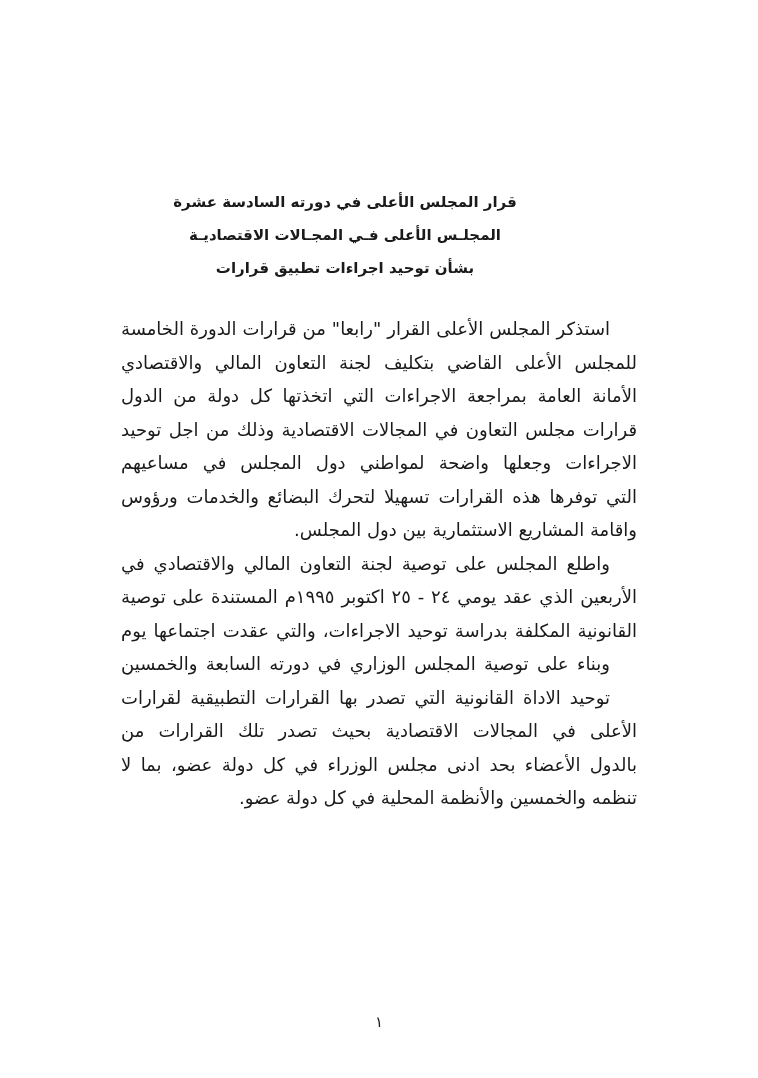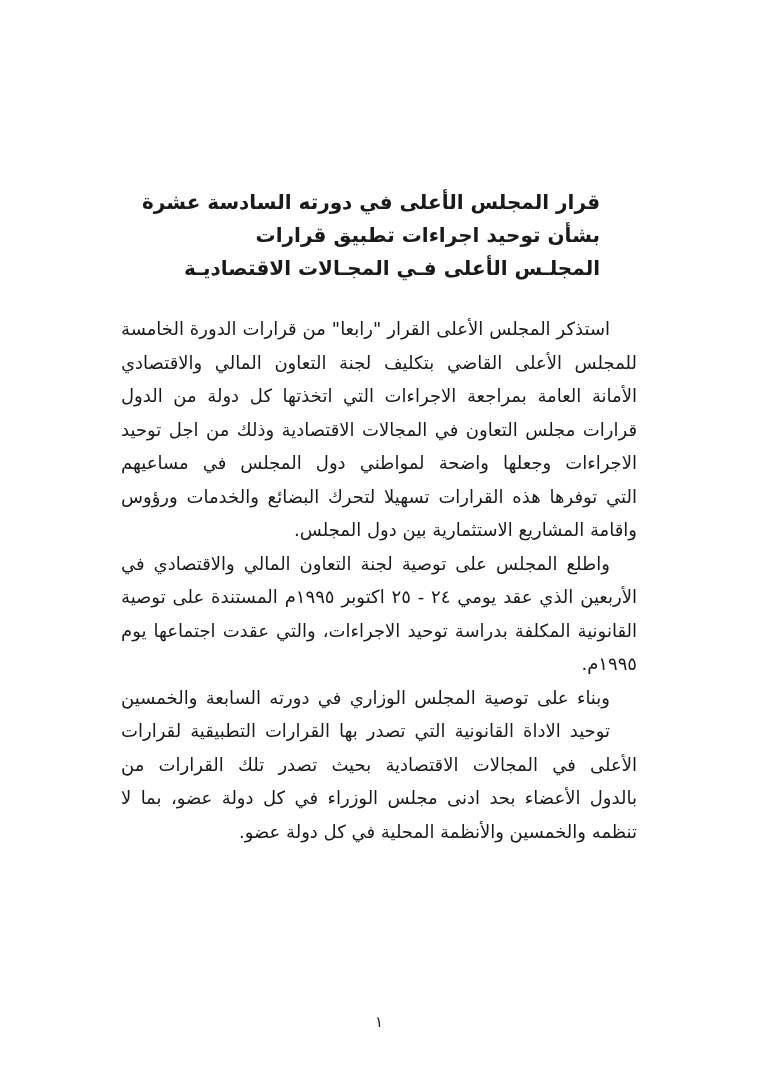--- a/index.html
+++ b/index.html
@@ -18,26 +18,25 @@
     color: #1a1a1a;
   }
   .title-block {
     position: absolute;
     top: 186px;
     right: 158px;
     left: 90px;
     text-align: center;
   }
   .title-line {
-    font-size: 20px;
+    font-size: 15px;
     font-weight: 700;
     line-height: 33px;
     letter-spacing: 0.2px;
     white-space: nowrap;
-    text-align: right;
   }
   .body-block {
     position: absolute;
     top: 312px;
     right: 121px;
     width: 516px;
   }
   .body-line {
     font-size: 18px;
     line-height: 33.5px;
@@ -64,36 +63,35 @@
     color: #1a1a1a;
   }
 </style>
 </head>
 <body>
 
 <div class="page">
 
   <div class="title-block">
     <div class="title-line">قرار المجلس الأعلى في دورته السادسة عشرة</div>
+    <div class="title-line">المجلـس الأعلى فـي المجـالات الاقتصاديـة</div>
     <div class="title-line">بشأن توحيد اجراءات تطبيق قرارات</div>
-    <div class="title-line">المجلـس الأعلى فـي المجـالات الاقتصاديـة</div>
   </div>
 
   <div class="body-block" id="body-block">
       <div class="body-line indent">استذكر المجلس الأعلى القرار "رابعا" من قرارات الدورة الخامسة عشرة</div>
       <div class="body-line">للمجلس الأعلى القاضي بتكليف لجنة التعاون المالي والاقتصادي بالتعاون مع</div>
       <div class="body-line">الأمانة العامة بمراجعة الاجراءات التي اتخذتها كل دولة من الدول الأعضاء لتنفيذ</div>
       <div class="body-line">قرارات مجلس التعاون في المجالات الاقتصادية وذلك من اجل توحيد هذه</div>
       <div class="body-line">الاجراءات وجعلها واضحة لمواطني دول المجلس في مساعيهم للاستفادة من المزايا</div>
       <div class="body-line">التي توفرها هذه القرارات تسهيلا لتحرك البضائع والخدمات ورؤوس الأموال</div>
       <div class="body-line short">واقامة المشاريع الاستثمارية بين دول المجلس.</div>
       <div class="body-line indent">واطلع المجلس على توصية لجنة التعاون المالي والاقتصادي في اجتماعها</div>
       <div class="body-line">الأربعين الذي عقد يومي ٢٤ - ٢٥ اكتوبر ١٩٩٥م المستندة على توصية اللجنة</div>
       <div class="body-line">القانونية المكلفة بدراسة توحيد الاجراءات، والتي عقدت اجتماعها يوم ١٨ يونيه</div>
-      <div class="body-line short">١٩٩٥م.</div>
       <div class="body-line indent">وبناء على توصية المجلس الوزاري في دورته السابعة والخمسين (التحضيرية)،</div>
       <div class="body-line indent">توحيد الاداة القانونية التي تصدر بها القرارات التطبيقية لقرارات المجلس</div>
       <div class="body-line">الأعلى في المجالات الاقتصادية بحيث تصدر تلك القرارات من السلطات التنفيذية</div>
       <div class="body-line">بالدول الأعضاء بحد ادنى مجلس الوزراء في كل دولة عضو، بما لا يتعارض مع ما</div>
       <div class="body-line short">تنظمه والخمسين والأنظمة المحلية في كل دولة عضو.</div>
     </div>
 
   <div class="page-number">١</div>
 
 </div>

